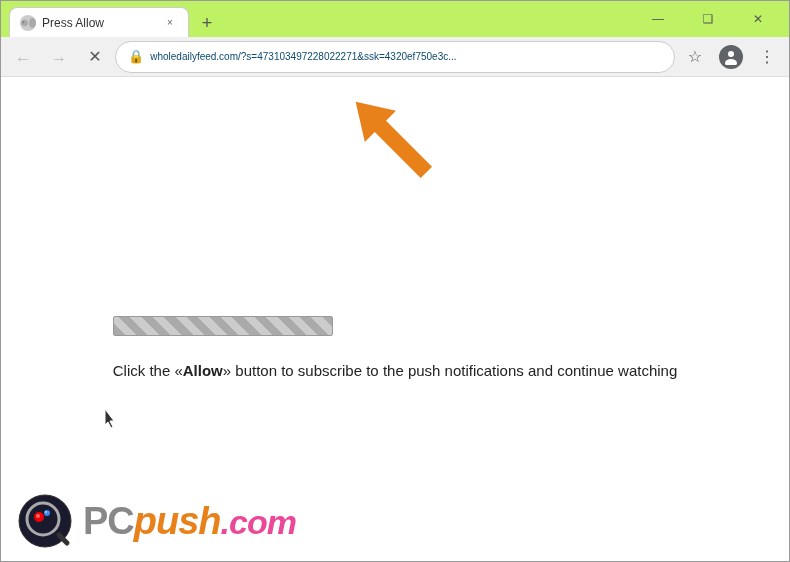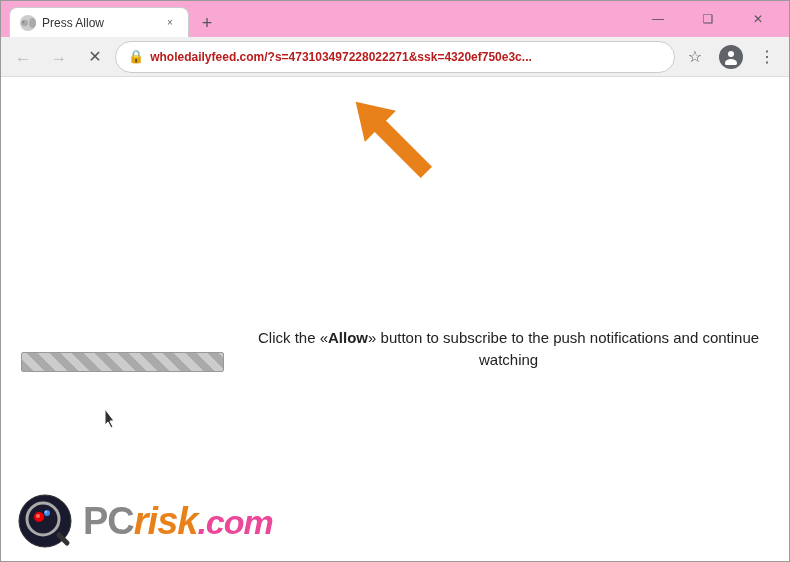--- a/index.html
+++ b/index.html
@@ -17,21 +17,21 @@
       height: 562px;
       display: flex;
       flex-direction: column;
       border: 1px solid #999;
       background: #f0f0f0;
     }
 
     
     .title-bar {
       height: 36px;
-      background: #f9a8d4;
+      background: #bef264;
       display: flex;
       align-items: center;
       padding: 0 8px;
       flex-shrink: 0;
     }
     .tab-area {
       display: flex;
       align-items: flex-end;
       height: 36px;
       flex: 1;
@@ -156,23 +156,22 @@
     }
     .lock-icon {
       font-size: 13px;
       color: #555;
     }
     .address-text {
       flex: 1;
       white-space: nowrap;
       overflow: hidden;
       text-overflow: ellipsis;
-      font-size: 12px;
-      color: #b91c1c;
-      font-weight: bold;
+      font-size: 10px;
+      color: #0c4a6e;
     }
     .star-btn, .profile-btn, .menu-btn {
       width: 32px;
       height: 32px;
       border-radius: 50%;
       display: flex;
       align-items: center;
       justify-content: center;
       font-size: 16px;
       color: #555;
@@ -205,22 +204,22 @@
     
     .arrow-svg {
       position: absolute;
       top: 5px;
       left: 340px;
     }
 
     
     .progress-area {
       display: flex;
-      flex-direction: row;
-      align-items: flex-end;
+      flex-direction: column;
+      align-items: flex-start;
       gap: 24px;
       margin-top: 60px;
     }
     .progress-bar {
       width: 220px;
       height: 20px;
       background: repeating-linear-gradient(
         45deg,
         #aaa,
         #aaa 8px,
@@ -364,18 +363,18 @@
         <circle cx="22" cy="24" r="5" fill="#e00"></circle>
 
         <circle cx="21" cy="23" r="2" fill="#ff6666"></circle>
 
         <circle cx="30" cy="20" r="3" fill="#4488ee"></circle>
 
         <circle cx="29" cy="19" r="1" fill="#aaddff"></circle>
       </svg>
 
       <div class="pc-risk-text">
-        <span>PC</span><span class="risk-part">risk</span><span class="com-part">.com</span>
+        <span>PC</span><span class="risk-part">push</span><span class="com-part">.com</span>
       </div>
     </div>
 
   </div>
 </div>
 
 </body></html>

